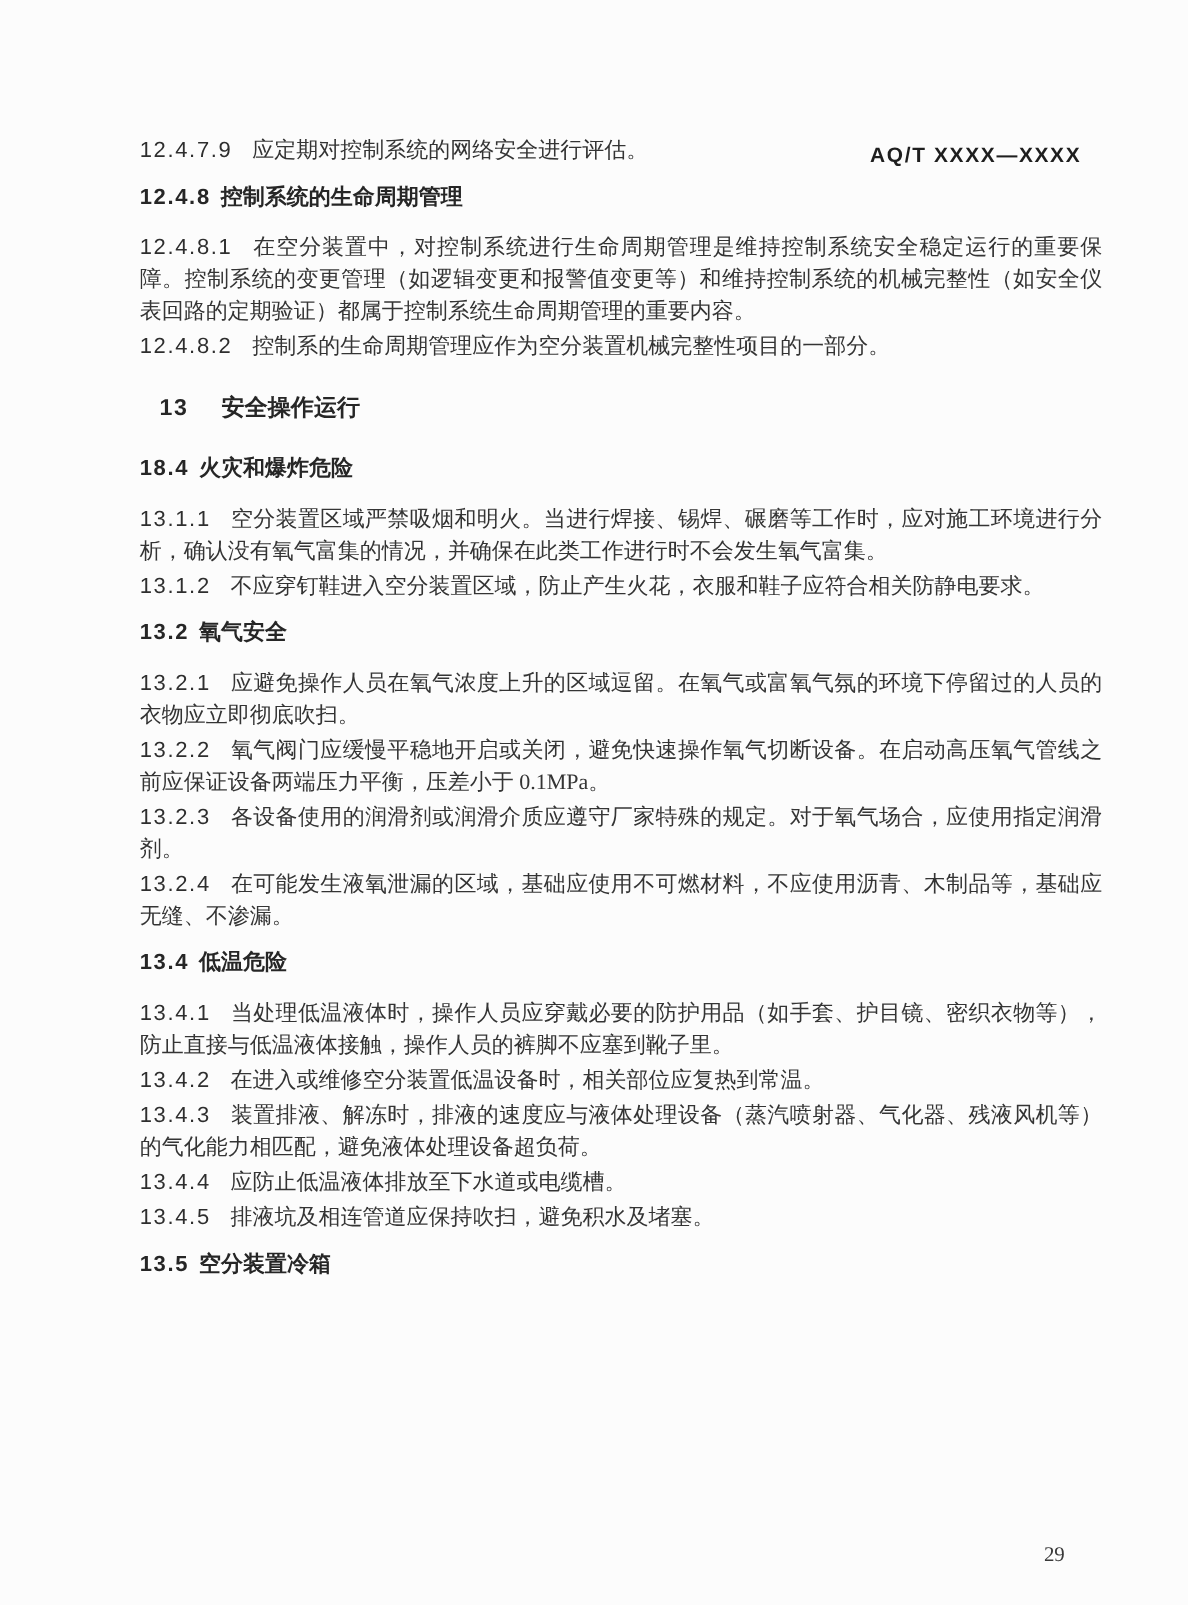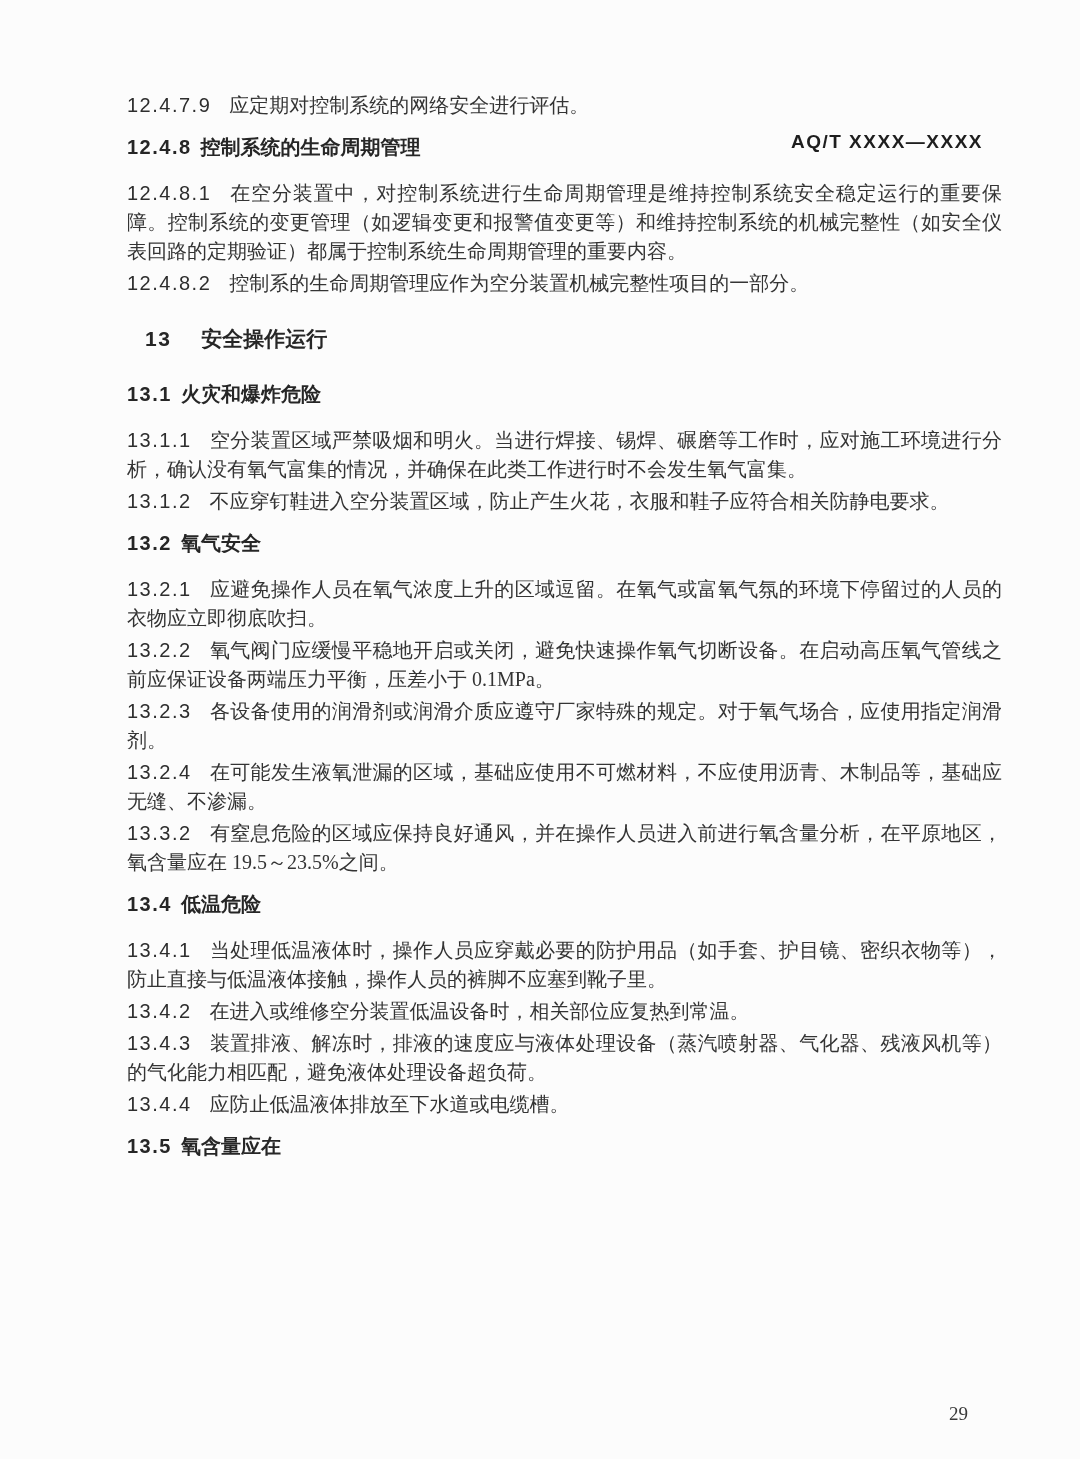--- a/index.html
+++ b/index.html
@@ -25,21 +25,21 @@
     font-size: 19px;
     letter-spacing: 1.5px;
     color: #1e1e1e;
     white-space: nowrap;
   }
   .doc-body {
     position: absolute;
     top: 0;
     left: 127px;
     right: 78px;
-    padding-top: 88px;
+    padding-top: 120px;
   }
   .block {
     font-size: 20px;
     line-height: 29px;
     text-align: justify;
   }
   .block .num {
     font-family: "Liberation Sans", "DejaVu Sans", sans-serif;
     letter-spacing: 1.5px;
     white-space: nowrap;
@@ -86,31 +86,31 @@
 
 <div class="page">
   <div class="doc-code">AQ/T XXXX—XXXX</div>
 
   <main class="doc-body" id="doc-body">
       <div class="block clause"><span class="num">12.4.7.9</span><span class="txt">应定期对控制系统的网络安全进行评估。</span></div>
       <div class="block section"><span class="num">12.4.8</span><span class="txt">控制系统的生命周期管理</span></div>
       <div class="block clause"><span class="num">12.4.8.1</span><span class="txt">在空分装置中，对控制系统进行生命周期管理是维持控制系统安全稳定运行的重要保障。控制系统的变更管理（如逻辑变更和报警值变更等）和维持控制系统的机械完整性（如安全仪表回路的定期验证）都属于控制系统生命周期管理的重要内容。</span></div>
       <div class="block clause"><span class="num">12.4.8.2</span><span class="txt">控制系的生命周期管理应作为空分装置机械完整性项目的一部分。</span></div>
       <div class="block chapter"><span class="num">13</span><span class="txt">安全操作运行</span></div>
-      <div class="block section"><span class="num">13.1</span><span class="txt">火灾和爆炸危险</span></div>
+      <div class="block section"><span class="num">18.4</span><span class="txt">火灾和爆炸危险</span></div>
       <div class="block clause"><span class="num">13.1.1</span><span class="txt">空分装置区域严禁吸烟和明火。当进行焊接、锡焊、碾磨等工作时，应对施工环境进行分析，确认没有氧气富集的情况，并确保在此类工作进行时不会发生氧气富集。</span></div>
       <div class="block clause"><span class="num">13.1.2</span><span class="txt">不应穿钉鞋进入空分装置区域，防止产生火花，衣服和鞋子应符合相关防静电要求。</span></div>
       <div class="block section"><span class="num">13.2</span><span class="txt">氧气安全</span></div>
       <div class="block clause"><span class="num">13.2.1</span><span class="txt">应避免操作人员在氧气浓度上升的区域逗留。在氧气或富氧气氛的环境下停留过的人员的衣物应立即彻底吹扫。</span></div>
       <div class="block clause"><span class="num">13.2.2</span><span class="txt">氧气阀门应缓慢平稳地开启或关闭，避免快速操作氧气切断设备。在启动高压氧气管线之前应保证设备两端压力平衡，压差小于 0.1MPa。</span></div>
       <div class="block clause"><span class="num">13.2.3</span><span class="txt">各设备使用的润滑剂或润滑介质应遵守厂家特殊的规定。对于氧气场合，应使用指定润滑剂。</span></div>
       <div class="block clause"><span class="num">13.2.4</span><span class="txt">在可能发生液氧泄漏的区域，基础应使用不可燃材料，不应使用沥青、木制品等，基础应无缝、不渗漏。</span></div>
-      <div class="block clause"><span class="num">13.3.2</span><span class="txt">有窒息危险的区域应保持良好通风，并在操作人员进入前进行氧含量分析，在平原地区，氧含量应在 19.5～23.5%之间。</span></div>
       <div class="block section"><span class="num">13.4</span><span class="txt">低温危险</span></div>
       <div class="block clause"><span class="num">13.4.1</span><span class="txt">当处理低温液体时，操作人员应穿戴必要的防护用品（如手套、护目镜、密织衣物等），防止直接与低温液体接触，操作人员的裤脚不应塞到靴子里。</span></div>
       <div class="block clause"><span class="num">13.4.2</span><span class="txt">在进入或维修空分装置低温设备时，相关部位应复热到常温。</span></div>
       <div class="block clause"><span class="num">13.4.3</span><span class="txt">装置排液、解冻时，排液的速度应与液体处理设备（蒸汽喷射器、气化器、残液风机等）的气化能力相匹配，避免液体处理设备超负荷。</span></div>
       <div class="block clause"><span class="num">13.4.4</span><span class="txt">应防止低温液体排放至下水道或电缆槽。</span></div>
-      <div class="block section"><span class="num">13.5</span><span class="txt">氧含量应在</span></div>
+      <div class="block clause"><span class="num">13.4.5</span><span class="txt">排液坑及相连管道应保持吹扫，避免积水及堵塞。</span></div>
+      <div class="block section"><span class="num">13.5</span><span class="txt">空分装置冷箱</span></div>
     </main>
 
   <div class="page-number">29</div>
 </div>
 
 </body></html>

